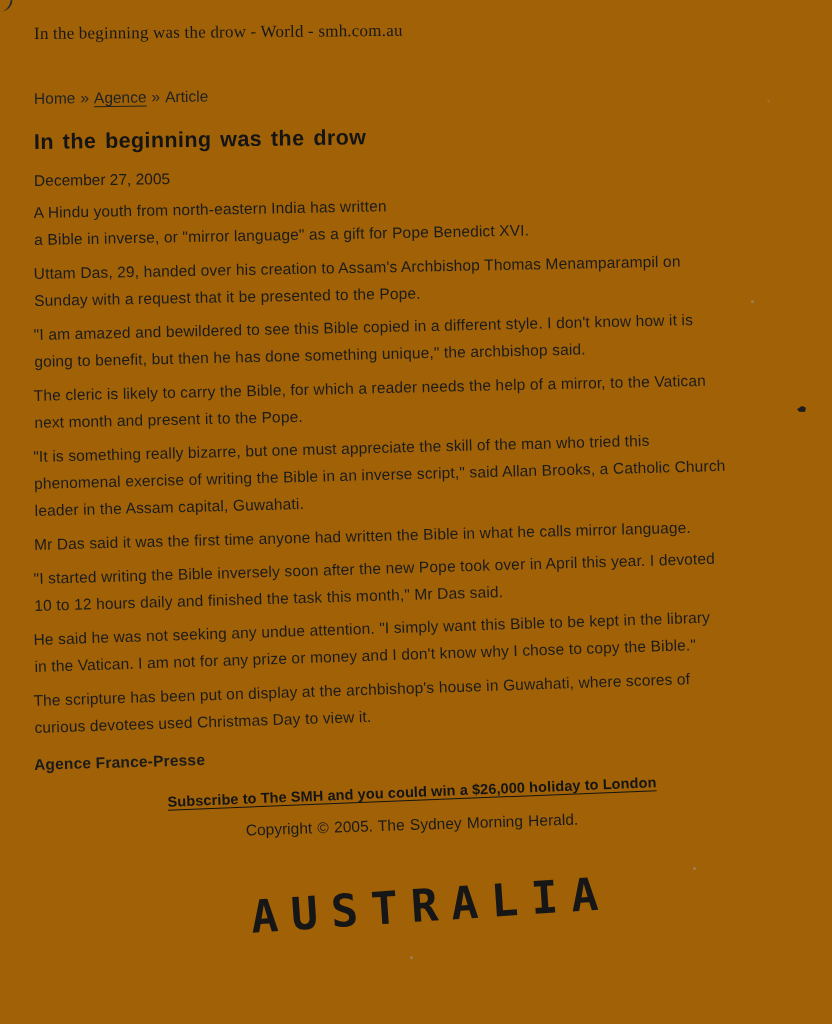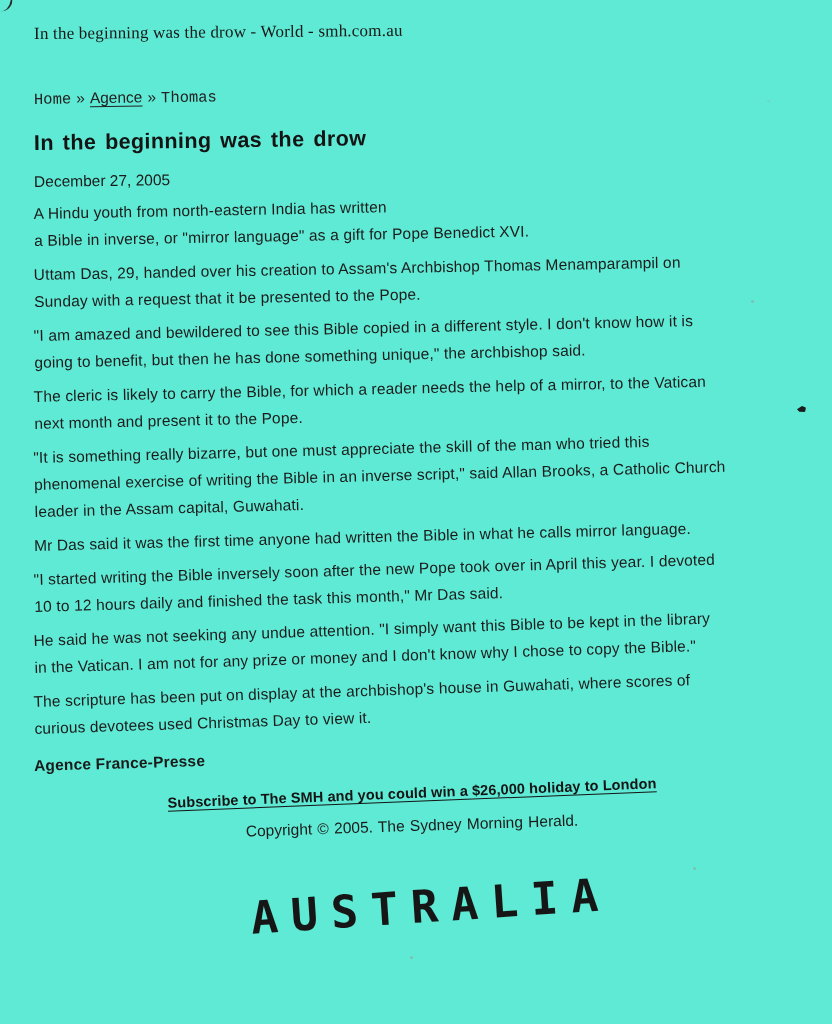--- a/index.html
+++ b/index.html
@@ -1,20 +1,20 @@
 <!DOCTYPE html>
 <html><head>
 <meta charset="utf-8">
 <style>
   html,body{margin:0;padding:0;background:#e8e8e8;}
   .page{
     position:relative;
     width:832px;height:1024px;
     margin:0 auto;
-    background:#5eead4;
+    background:#a16207;
     overflow:hidden;
     font-family:"Liberation Sans",sans-serif;
     color:#1a1a1a;
     box-sizing:border-box;
     padding:24px 42px 0 34px;
   }
   
   .tilt-a{transform:rotate(-0.5deg);transform-origin:0 50%;}
   .tilt-b{transform:rotate(-0.8deg);transform-origin:0 50%;}
   .tilt-1{transform:rotate(-1.1deg);transform-origin:0 50%;}
@@ -35,21 +35,21 @@
     color:#222;
     word-spacing:2px;
   }
   .breadcrumb .crumb-link{
     text-decoration:underline;
     text-underline-offset:3px;
     text-decoration-thickness:1px;
     color:#222;
     cursor:pointer;
   }
-  .breadcrumb .crumb-plain{color:#222;font-family:Liberation Mono, monospace;}
+  .breadcrumb .crumb-plain{color:#222;}
   .breadcrumb .sep{padding:0 5px;}
 
   h1.headline{
     margin:22px 0 0 0;
     font-size:21.5px;
     font-weight:bold;
     letter-spacing:0.4px;
     word-spacing:2.5px;
     color:#141414;
   }
@@ -135,21 +135,21 @@
   <div class="corner-stroke"></div>
   <div class="fleck-arrow"></div>
   <div class="speck s1"></div>
   <div class="speck s2"></div>
   <div class="speck s3"></div>
   <div class="speck s4"></div>
 
   <div class="window-title tilt-a">In the beginning was the drow - World - smh.com.au</div>
 
   <nav class="breadcrumb tilt-b">
-    <span class="crumb-plain">Home</span><span class="sep">»</span><span class="crumb-link">Agence</span><span class="sep">»</span><span class="crumb-plain">Thomas</span>
+    <span class="crumb-plain">Home</span><span class="sep">»</span><span class="crumb-link">Agence</span><span class="sep">»</span><span class="crumb-plain">Article</span>
   </nav>
 
   <article>
     <h1 class="headline tilt-b">In the beginning was the drow</h1>
 
     <div class="date tilt-b">December 27, 2005</div>
 
     <div class="body-copy">
       <p class="tilt-1">A Hindu youth from north-eastern India has written
 a Bible in inverse, or "mirror language" as a gift for Pope Benedict XVI.</p>

